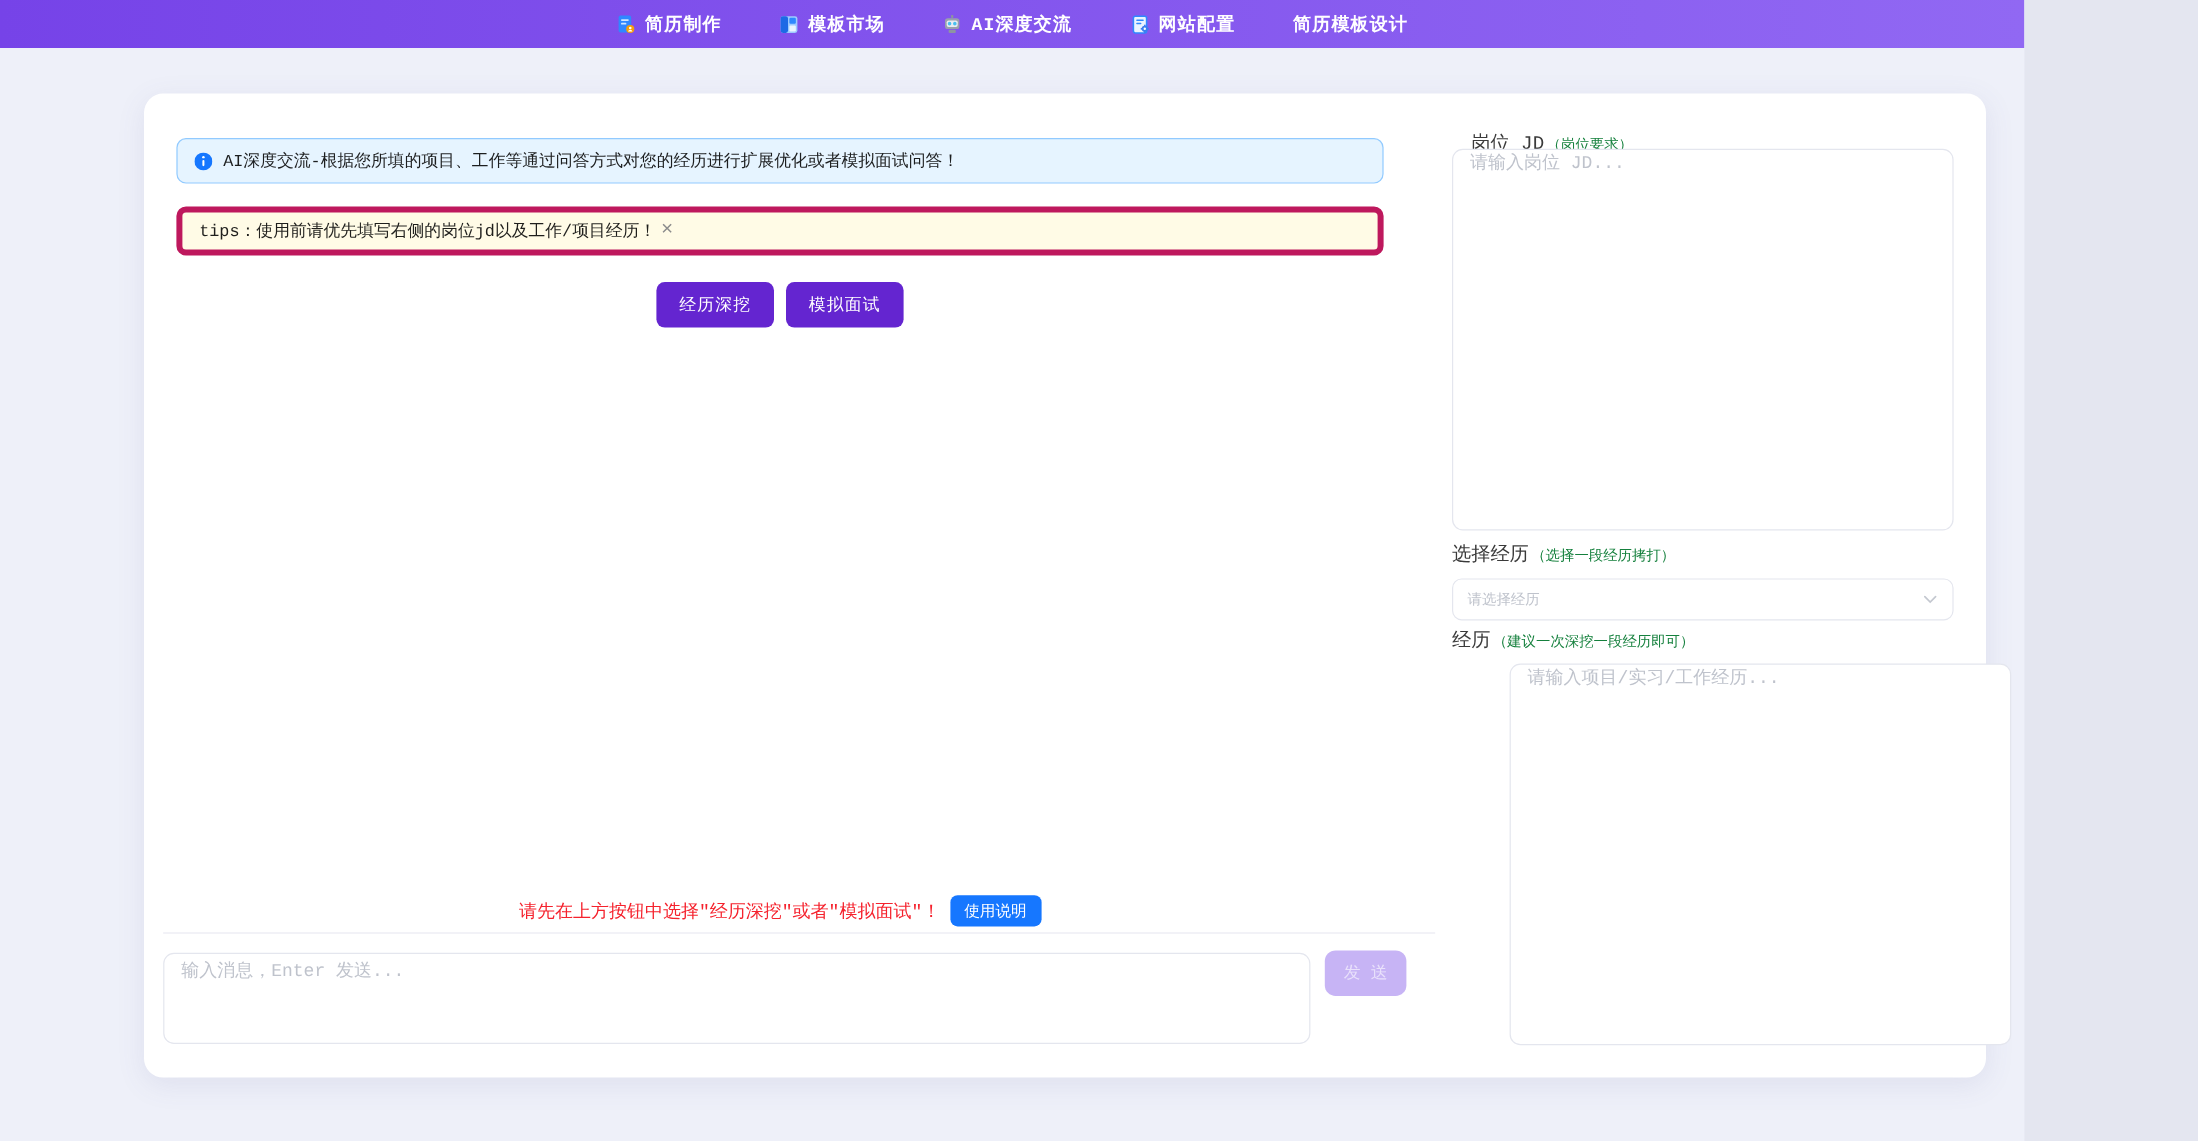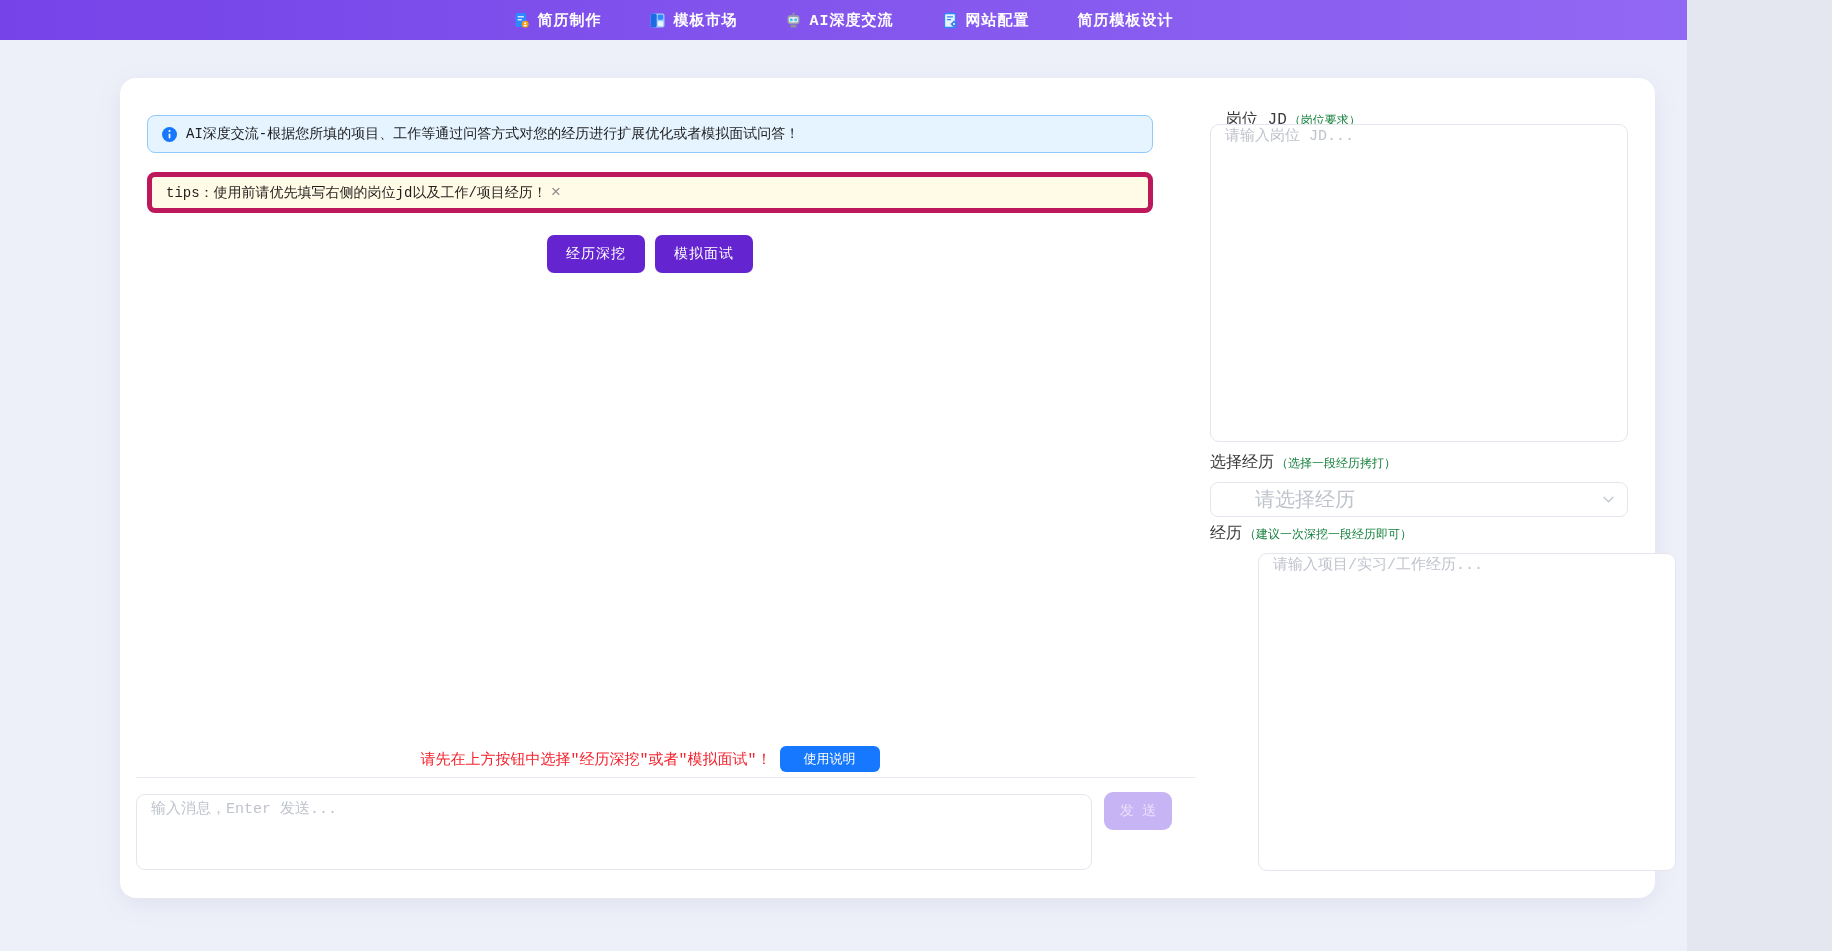--- a/index.html
+++ b/index.html
@@ -54,21 +54,21 @@
     font-size:14px; padding:10px 19px; cursor:pointer; font-family:inherit;
     letter-spacing:1px;
   }
   .hint-row {
     position:absolute; top:668px; left:27px; width:1006px;
     display:flex; justify-content:center; align-items:center; gap:8px;
   }
   .hint-text { color:#f5222d; font-size:15px; }
   .usage-btn {
     background:#1677ff; color:#fff; border:none; border-radius:6px;
-    font-size:13px; padding:4px 24px; cursor:pointer; font-family:inherit;
+    font-size:13px; padding:4px 12px; cursor:pointer; font-family:inherit;
   }
   .divider {
     position:absolute; top:699px; left:16px; width:1060px; height:0;
     border-top:1px solid #e9e9f2;
   }
   .chat-input {
     position:absolute; top:716px; left:16px; width:956px; height:76px;
     border:1px solid #e4e6ee; border-radius:9px; resize:none;
     font-size:15px; padding:4px 14px; color:#333; font-family:inherit;
     outline:none; background:#fff;
@@ -88,21 +88,21 @@
   .label-sub  { font-size:12px; font-weight:500; color:#15803d; }
   .lbl-jd  { position:absolute; top:31px;  left:0;margin-left:16px; }
   .ta-jd   { position:absolute; top:46px;  left:0; width:418px; height:318px; }
   .lbl-sel { position:absolute; top:374px; left:0; }
   .select-box {
     position:absolute; top:404px; left:0; width:418px; height:35px;
     border:1px solid #e4e6ee; border-radius:8px; background:#fff;
     display:flex; align-items:center; justify-content:space-between;
     padding:0 12px; cursor:pointer;
   }
-  .select-placeholder { color:#bfc3cc; font-size:20px;margin-left:32px; }
+  .select-placeholder { color:#bfc3cc; font-size:12px; }
   .chevron { width:13px; height:13px; color:#c4c8d0; }
   .lbl-exp { position:absolute; top:445px; left:0; }
   .ta-exp  { position:absolute; top:475px; left:0; width:418px; height:318px;margin-left:48px; }
   .side-ta {
     border:1px solid #e4e6ee; border-radius:9px; resize:none; outline:none;
     font-size:15px; padding:1px 14px; color:#333; font-family:inherit;
     background:#fff;
   }
   .side-ta::placeholder { color:#bfc3cc; }
   

